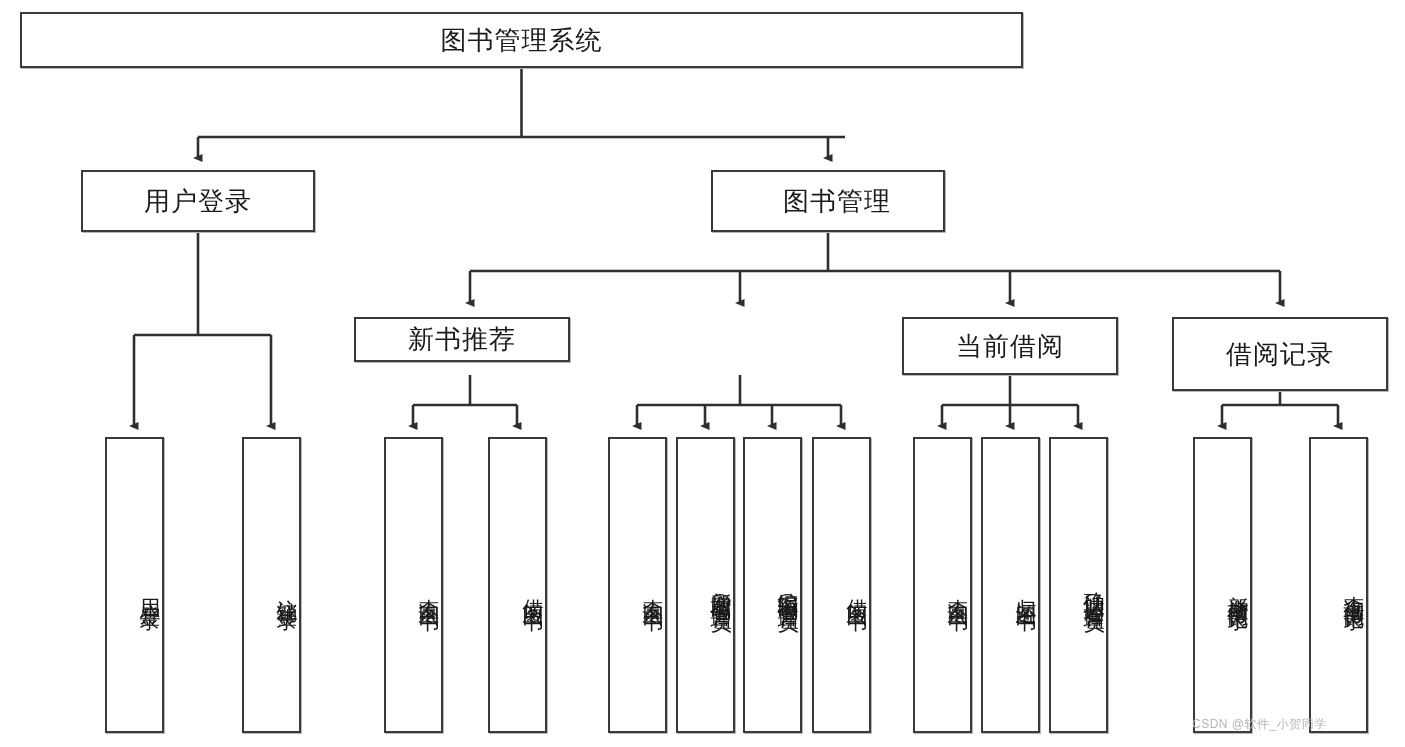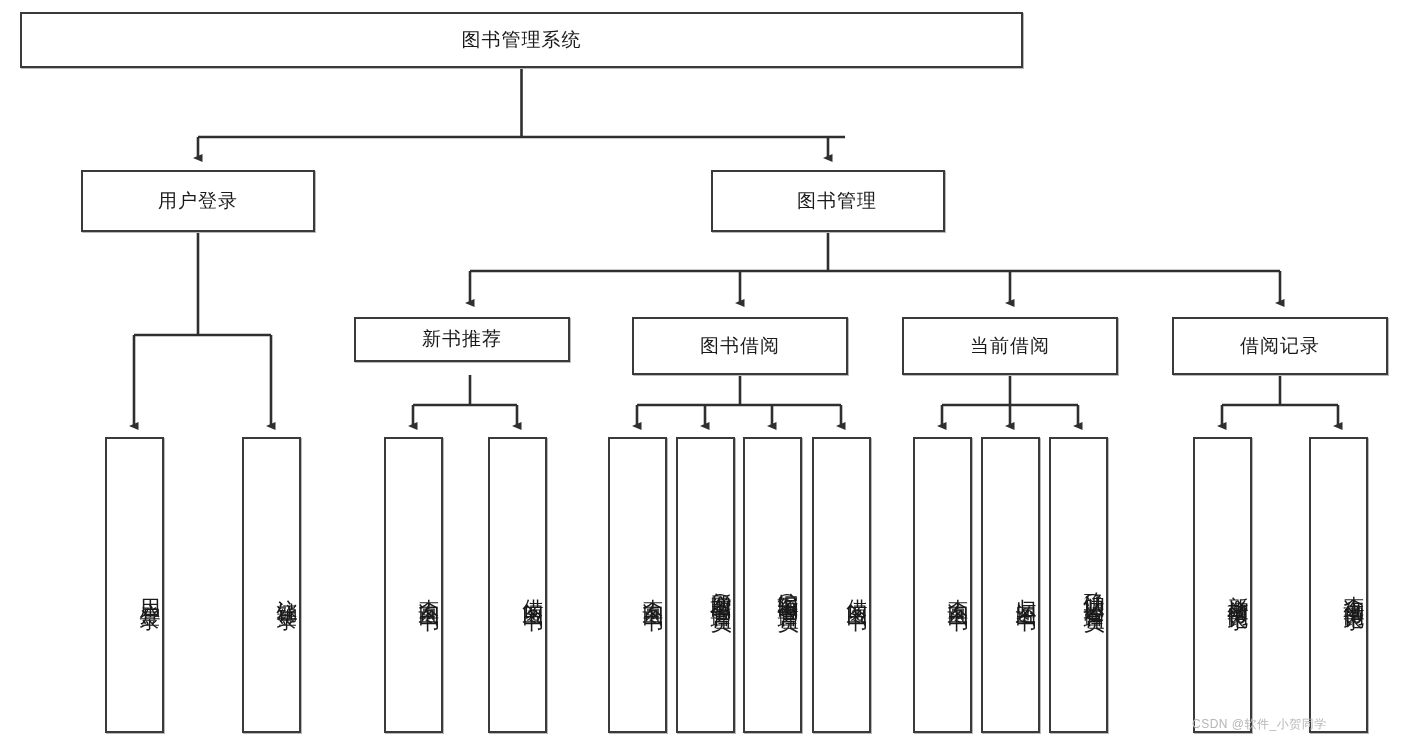--- a/index.html
+++ b/index.html
@@ -32,21 +32,21 @@
     box-sizing: border-box;
     background: #ffffff;
     border: 2px solid #3a3a3a;
     box-shadow: 1px 1px 0 0 #b9b9b9;
     display: flex;
     align-items: center;
     justify-content: center;
     color: #1a1a1a;
   }
   .node-h {
-    font-size: 19px;
+    font-size: 26px;
     letter-spacing: 1px;
     line-height: 1.1;
     white-space: nowrap;
   }
   .node-v {
     writing-mode: vertical-rl;
     text-orientation: upright;
     font-size: 21px;
     letter-spacing: 4px;
     line-height: 1.1;
@@ -129,27 +129,24 @@
   <div class="node node-h" style="left:81px; top:170px; width:234px; height:62px;">
     <span>用户登录</span>
   </div>
   <div class="node node-h" style="left:711px; top:170px; width:234px; height:62px;padding-left:18px;">
     <span>图书管理</span>
   </div>
 
   <div class="node node-h" style="left:354px; top:317px; width:216px; height:45px;">
     <span>新书推荐</span>
   </div>
-  <div class="node node-h" style="left:632px; top:317px; width:216px; height:58px;">
-    <span>图书借阅</span>
-  </div>
   <div class="node node-h" style="left:902px; top:317px; width:216px; height:58px;text-align:center;">
     <span>当前借阅</span>
   </div>
-  <div class="node node-h" style="left:1172px; top:317px; width:216px; height:58px;">
+  <div class="node node-h" style="left:1172px; top:317px; width:216px; height:74px;">
     <span>借阅记录</span>
   </div>
 
   <div class="node node-v" style="left:105px; top:437px; width:59px; height:296px;">
     <span>用户登录</span>
   </div>
   <div class="node node-v" style="left:242px; top:437px; width:59px; height:296px;">
     <span>注销登录</span>
   </div>
 

